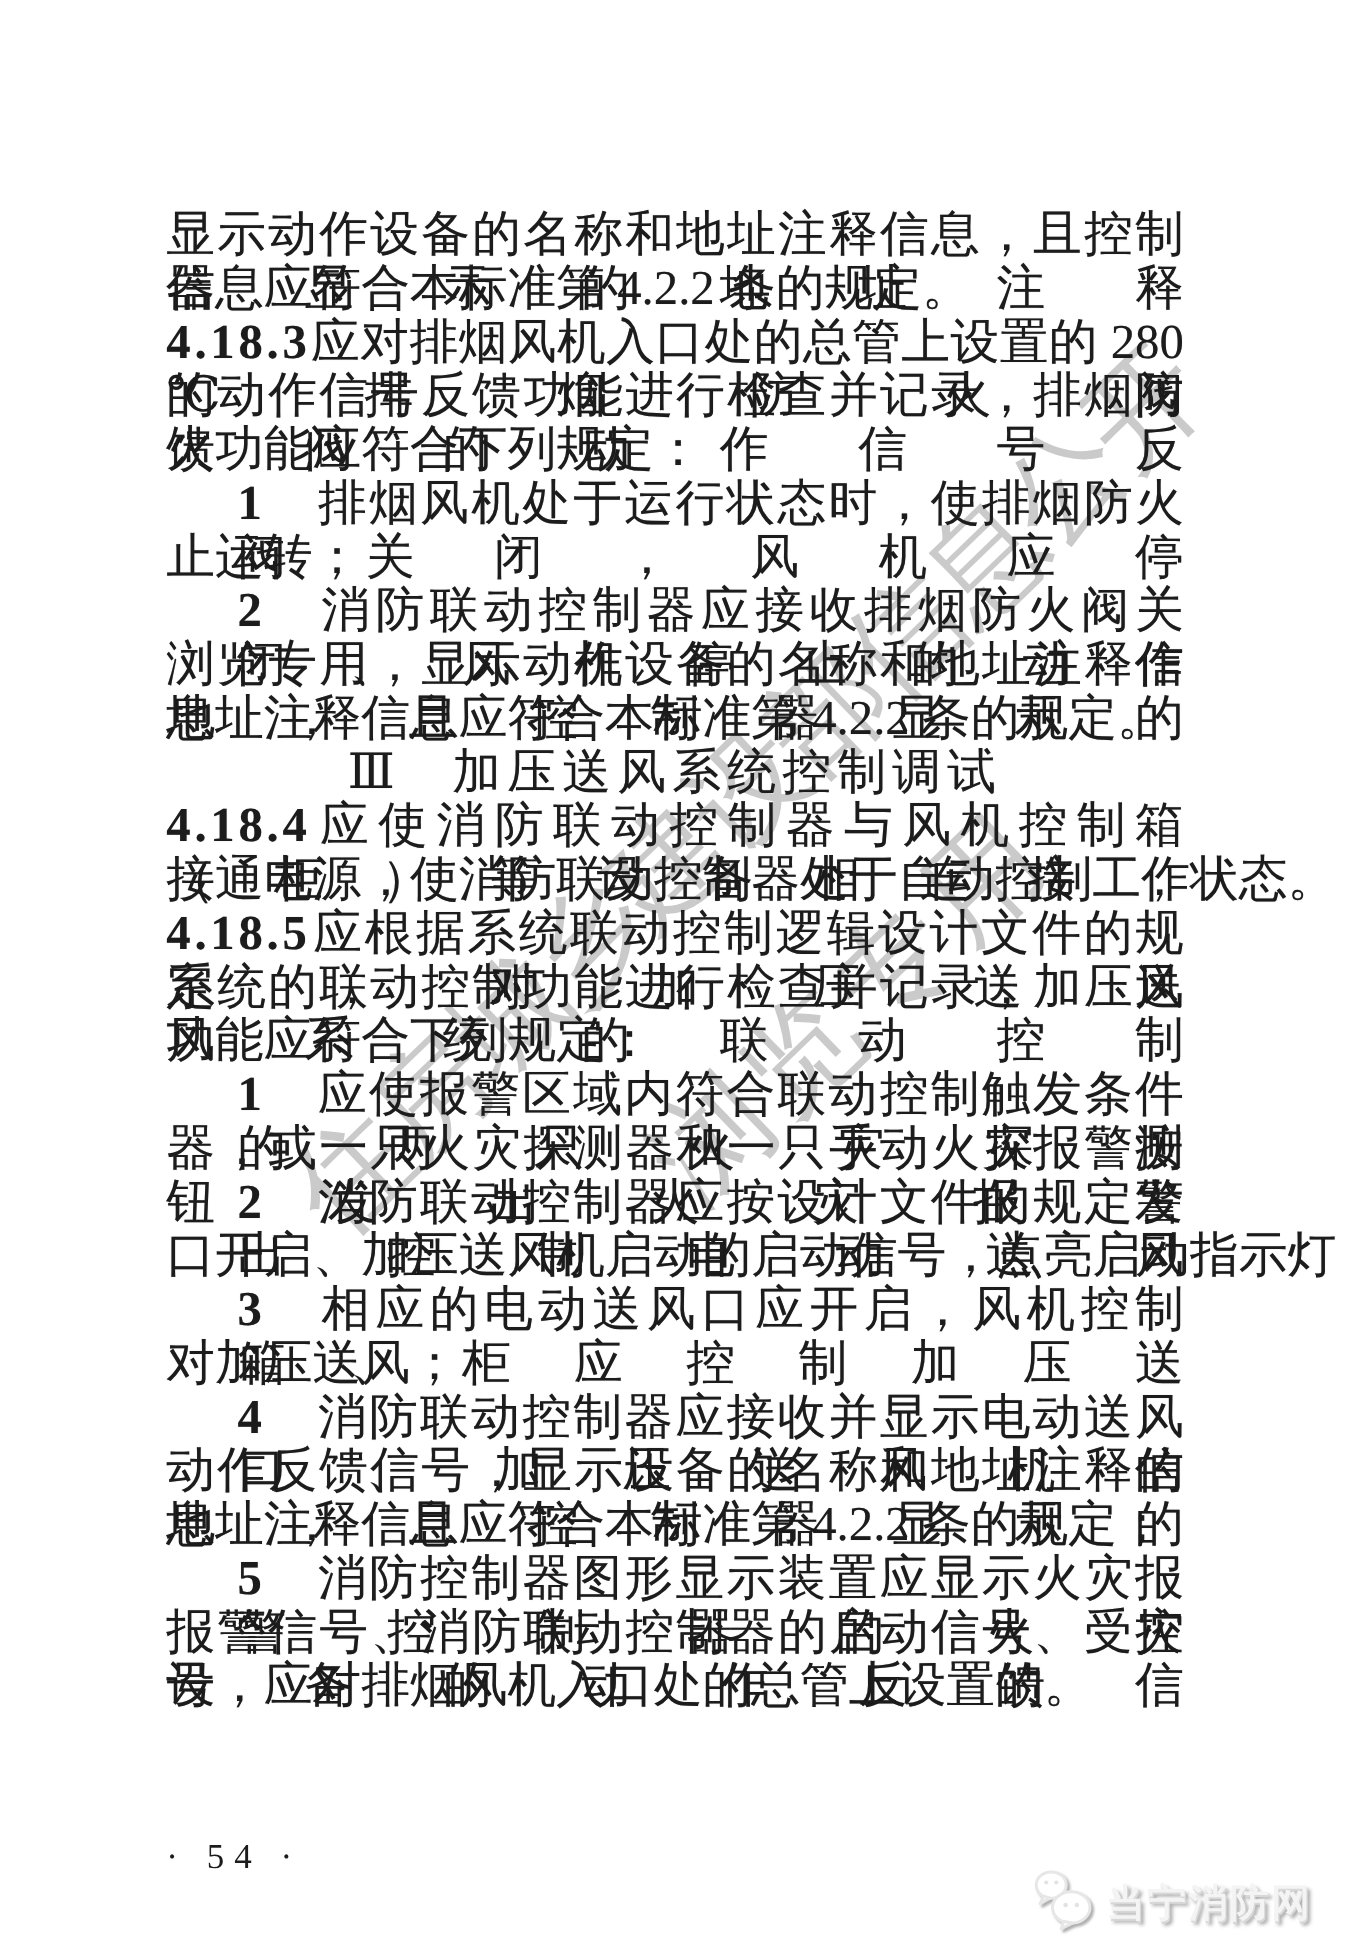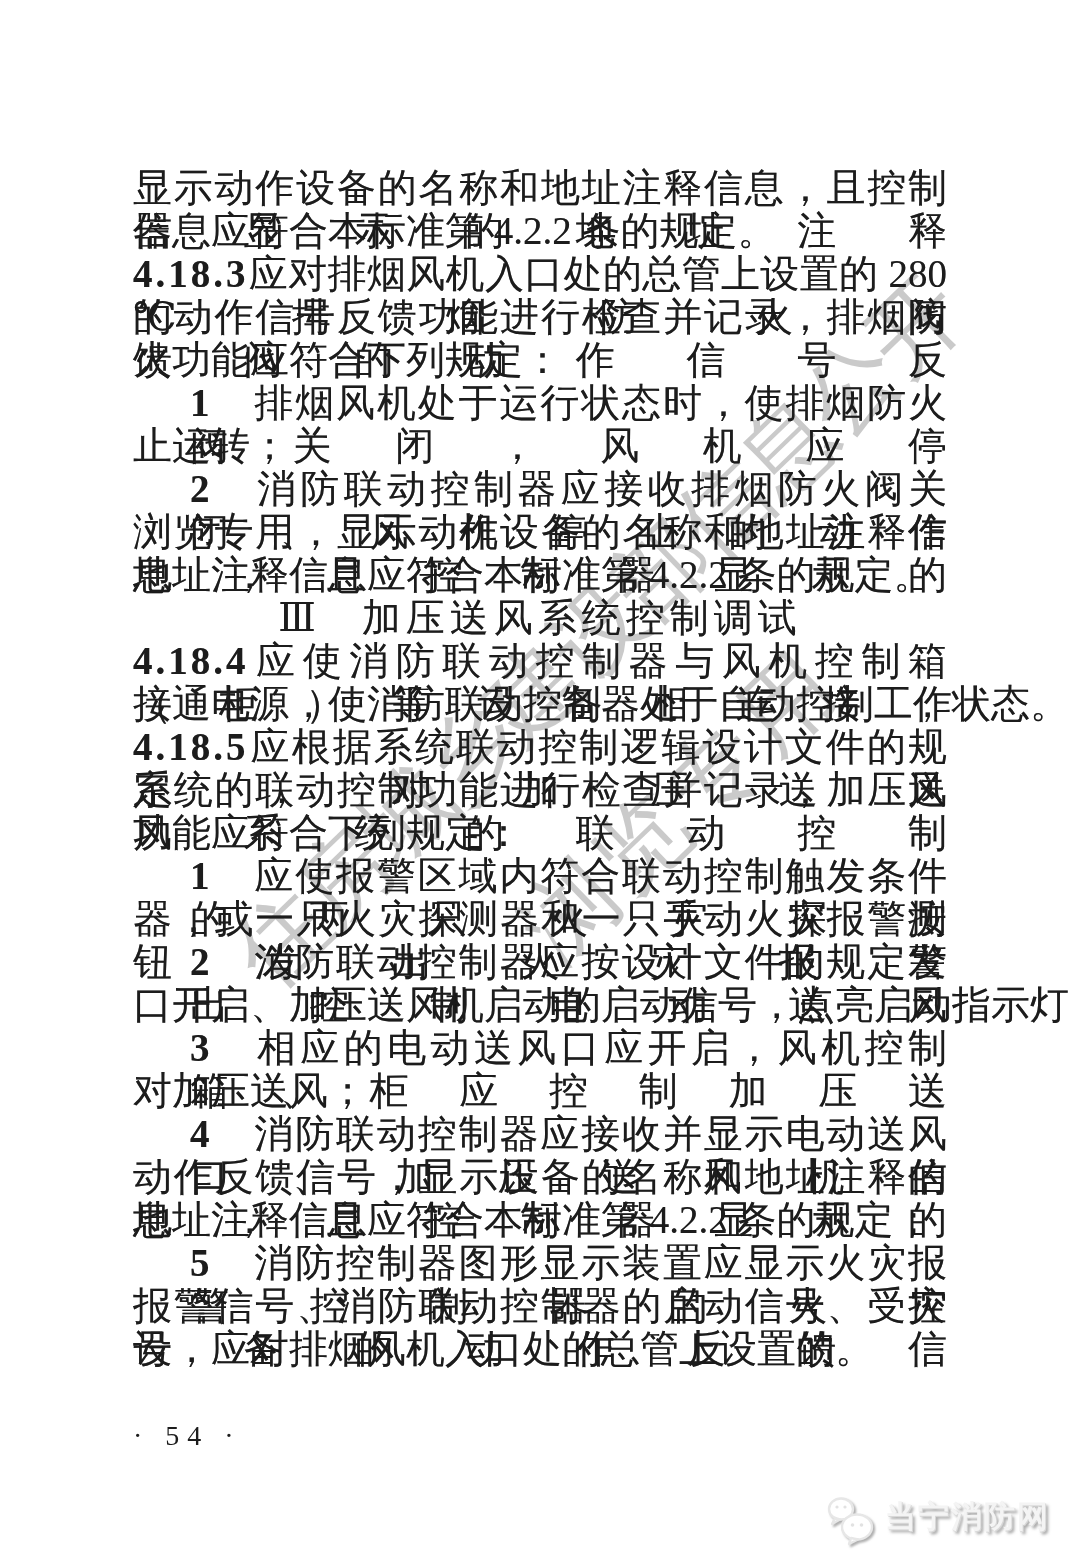--- a/index.html
+++ b/index.html
@@ -70,32 +70,33 @@
     text-align: right;
     text-align-last: center;
   }
   .heading .roman { margin-right: 46px; }
   .heading .htext { letter-spacing: 5px; }
 
   
   .page-num {
     position: absolute;
     left: 133px;
-    top: 1420px;
+    top: 1470px;
     font-size: 28px;
     letter-spacing: 8px;
     z-index: 1;
   }
 
   
   .logo {
     position: absolute;
     right: 30px;
     bottom: 16px;
     display: flex;
+    align-items: center;
     gap: 10px;
     z-index: 2;
   }
   .logo-icon {
     filter: drop-shadow(2px 2px 1px rgba(110,110,110,0.55));
   }
   .logo-text {
     font-family: "Liberation Sans", "DejaVu Sans", sans-serif;
     font-size: 31px;
     font-weight: bold;

